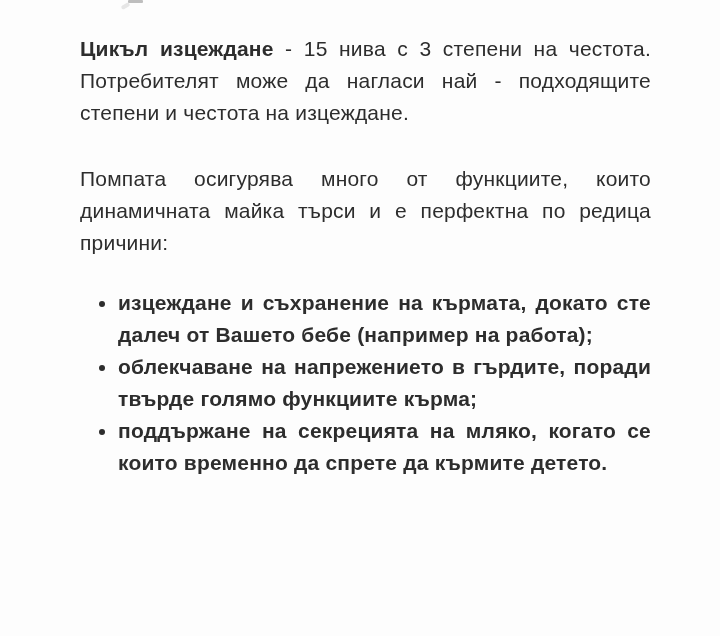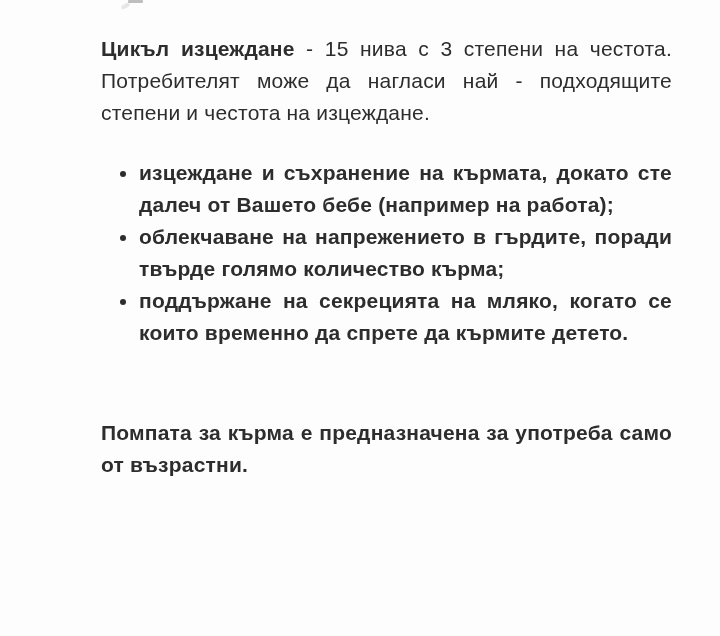--- a/index.html
+++ b/index.html
@@ -15,21 +15,21 @@
     height:636px;
     overflow:hidden;
     background:var(--bg);
     font-family:"Liberation Sans","DejaVu Sans",sans-serif;
     color:var(--ink);
     position:relative;
   }
   .doc{
     box-sizing:border-box;
     width:571px;
-    margin-left:101px;
+    margin-left:80px;
     padding-top:33px;
     font-size:21px;
     line-height:32px;
     text-align:justify;
     letter-spacing:0.2px;
   }
   p{
     margin:0;
   }
   .para-2{
@@ -78,22 +78,22 @@
 </head>
 <body>
 
 <span class="crop-artifact"></span>
 <span class="crop-artifact-2"></span>
 
 <div class="doc">
 
   <p class="para-1"><span class="lead-bold">Цикъл изцеждане</span><span> - 15 нива с 3 степени на честота. Потребителят може да нагласи най - подходящите степени и честота на изцеждане.</span></p>
 
+  <p class="para-2">Помпата осигурява много от функциите, които динамичната майка търси и е перфектна по редица причини:</p>
 
   <ul class="bullet-list">
     <li>изцеждане и съхранение на кърмата, докато сте далеч от Вашето бебе (например на работа);</li>
-    <li>облекчаване на напрежението в гърдите, поради твърде голямо количество кърма;</li>
+    <li>облекчаване на напрежението в гърдите, поради твърде голямо функциите кърма;</li>
     <li>поддържане на секрецията на мляко, когато се които временно да спрете да кърмите детето.</li>
   </ul>
 
-  <p class="para-3">Помпата за кърма е предназначена за употреба само от възрастни.</p>
 
 </div>
 
 </body></html>

